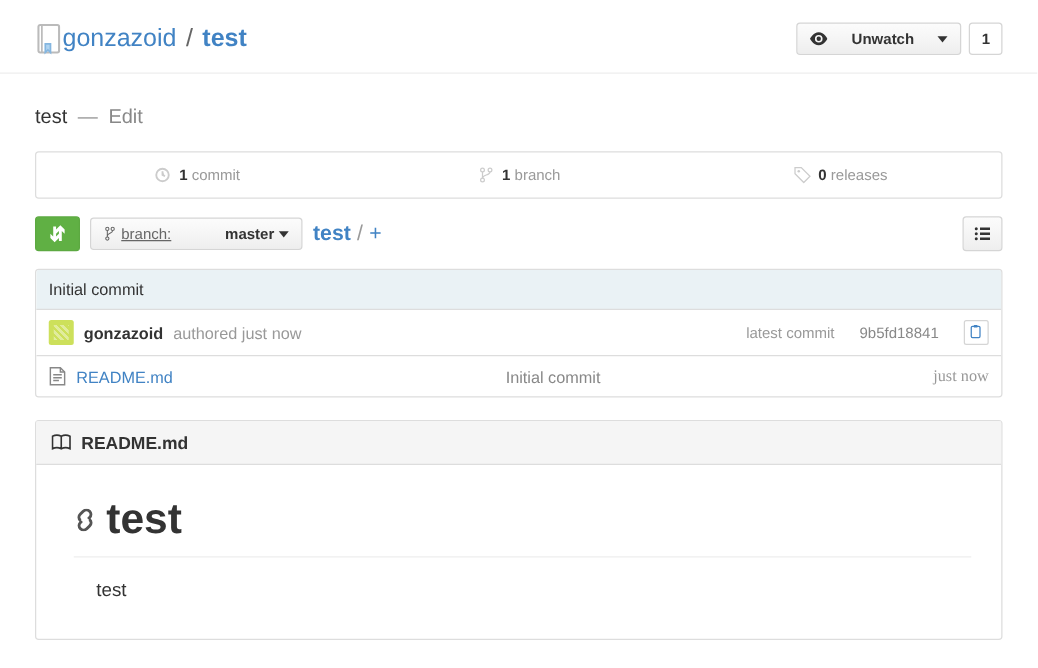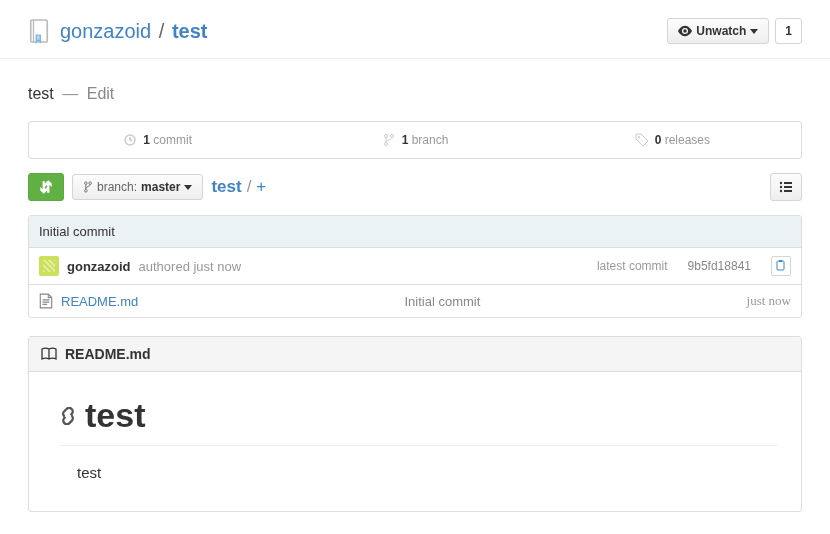--- a/index.html
+++ b/index.html
@@ -1,48 +1,48 @@
 <!DOCTYPE html>
 <html><head>
 <meta charset="utf-8">
 <style>
 * { box-sizing: border-box; margin: 0; padding: 0; }
 body { font-family: Helvetica, Arial, sans-serif; font-size: 13px; color: #333; background: #fff; }
 a { text-decoration: none; }
 
 .topbar { border-bottom: 1px solid #eee; padding: 18px 28px 14px; display: flex; align-items: center; justify-content: space-between; }
-.repo-head { display: flex; align-items: center; gap: 10px; }
+.repo-head { display: flex; align-items: center; }
 .repo-icon { width: 22px; height: 26px; }
 .repo-name { font-size: 20px; font-weight: 400; color: #4183c4; }
 .repo-name .owner, .repo-name .name { color: #4183c4; }
 .repo-name .sep { color: #666; margin: 0 2px; }
 .repo-name .name { font-weight: 700; }
 
 .actions { display: flex; align-items: center; gap: 6px; }
-.btn { background: linear-gradient(#fcfcfc,#eee); border: 1px solid #d5d5d5; border-radius: 3px; padding: 5px 10px; font-size: 12px; font-weight: 700; color: #333; display: inline-flex; align-items: center; gap: 4px; cursor: pointer; }
+.btn { background: linear-gradient(#fcfcfc,#eee); border: 1px solid #d5d5d5; border-radius: 3px; padding: 5px 10px; font-size: 12px; font-weight: 700; color: #333; display: inline-flex; align-items: center; gap: 19px; cursor: pointer; }
 .count { border: 1px solid #d5d5d5; border-radius: 3px; padding: 5px 9px; font-size: 12px; font-weight: 700; background: #fff; }
 
 .container { padding: 0 28px; }
 
 .desc-row { margin-top: 26px; font-size: 16px; color: #666; }
 .desc-row .dname { color: #333; }
 .desc-row .dash { margin: 0 4px; color: #999; }
 .desc-row .edit { color: #888; }
 
 .stats { margin-top: 18px; border: 1px solid #ddd; border-radius: 3px; display: flex; }
 .stat { flex: 1; text-align: center; padding: 11px 0; color: #999; font-size: 12px; display: flex; align-items: center; justify-content: center; gap: 6px; }
 .stat .num { font-weight: 700; color: #333; }
 .icon-sm { width: 14px; height: 14px; fill: #ccc; }
 
 .toolbar { margin-top: 14px; display: flex; align-items: center; gap: 8px; }
 .cmp-btn { background: #60b044; border: 1px solid #5ca941; border-radius: 3px; width: 36px; height: 28px; display: flex; align-items: center; justify-content: center; }
 .cmp-btn svg { fill: #fff; width: 16px; height: 16px; }
 .branch-btn { background: linear-gradient(#fcfcfc,#eee); border: 1px solid #d5d5d5; border-radius: 3px; padding: 5px 10px; font-size: 12px; display: inline-flex; align-items: center; gap: 4px; cursor: pointer; }
-.branch-btn .lbl { color: #666; }
-.branch-btn .val { font-weight: 700; color: #333; }
+.branch-btn .lbl { color: #666; text-decoration: underline; }
+.branch-btn .val { font-weight: 700; color: #333; margin-left: 39px; }
 .path { font-size: 17px; display: flex; align-items: center; gap: 5px; }
 .path .pname { color: #4183c4; font-weight: 700; }
 .path .psep { color: #999; }
 .path .plus { color: #4183c4; font-weight: 400; }
 .list-toggle { margin-left: auto; border: 1px solid #d5d5d5; border-radius: 3px; width: 32px; height: 28px; display: flex; align-items: center; justify-content: center; background: linear-gradient(#fcfcfc,#eee); }
 
 .file-box { margin-top: 14px; border: 1px solid #ddd; border-radius: 3px; overflow: hidden; }
 .commit-msg { background: #eaf2f5; padding: 8px 10px; color: #333; font-size: 13px; border-bottom: 1px solid #ddd; }
 .commit-meta { display: flex; align-items: center; padding: 8px 10px; background: #fff; border-bottom: 1px solid #ddd; gap: 8px; }
 .avatar { width: 20px; height: 20px; background: #cde05b; border-radius: 2px; position: relative; }

